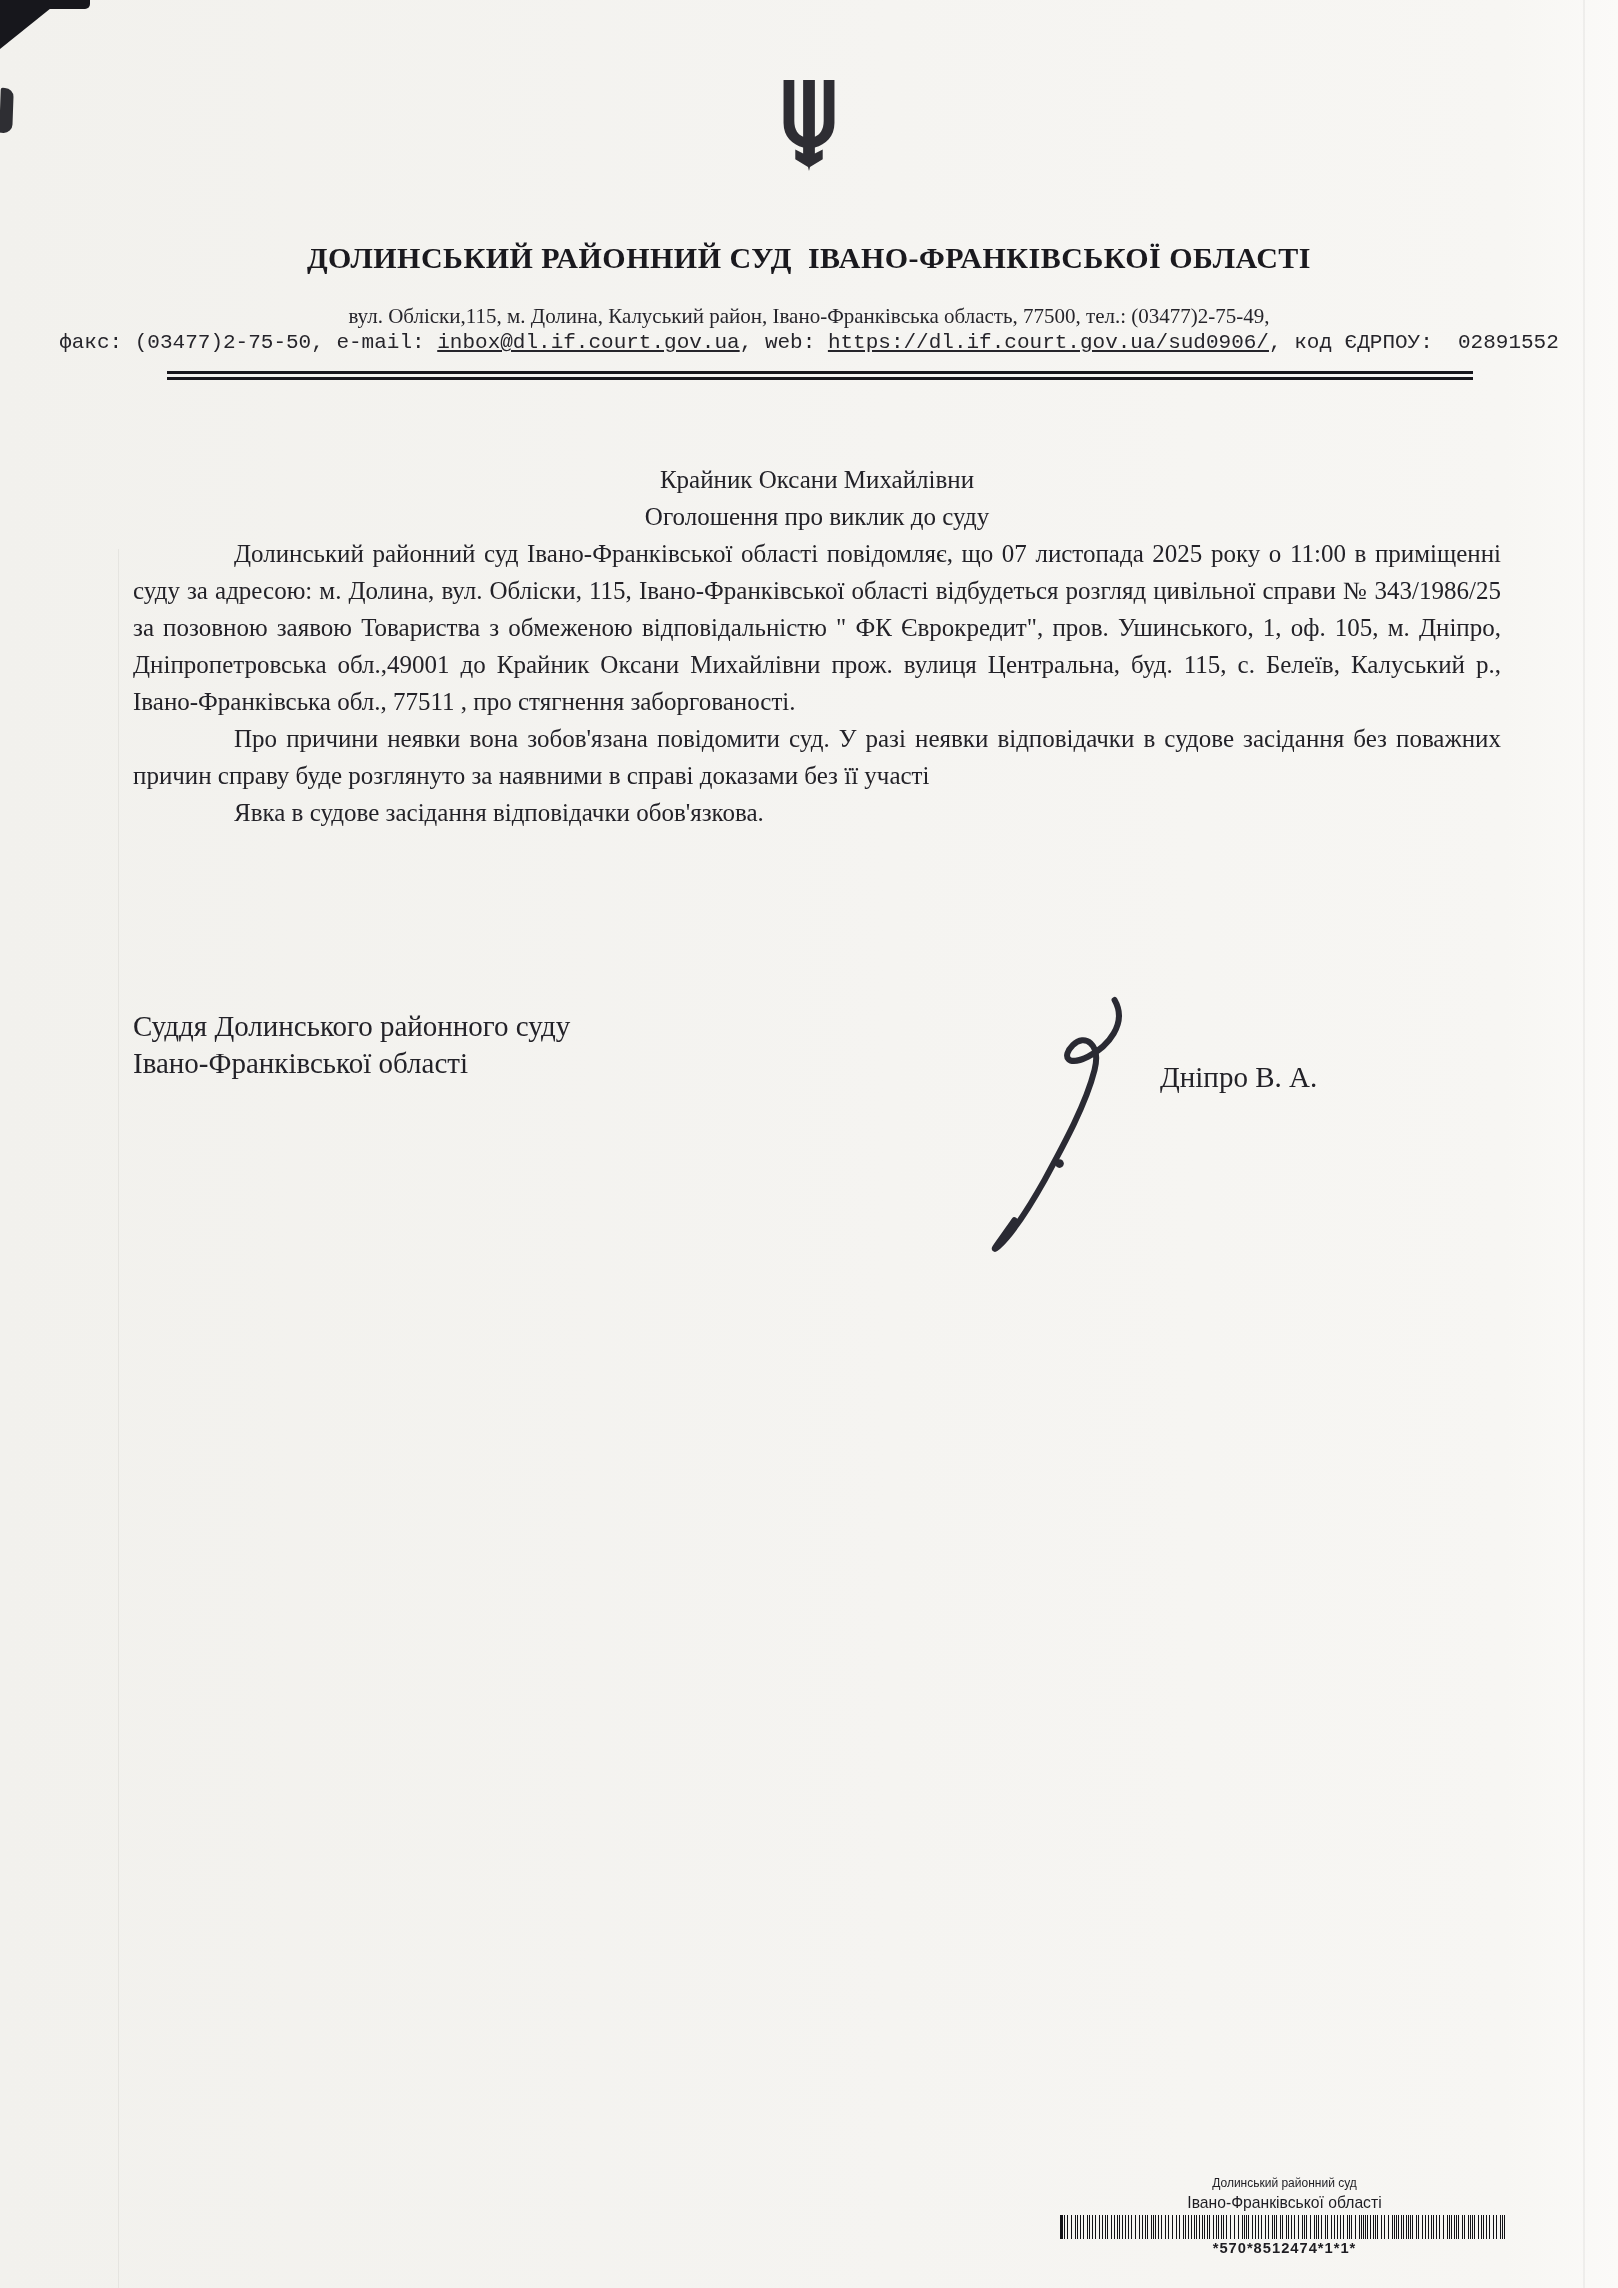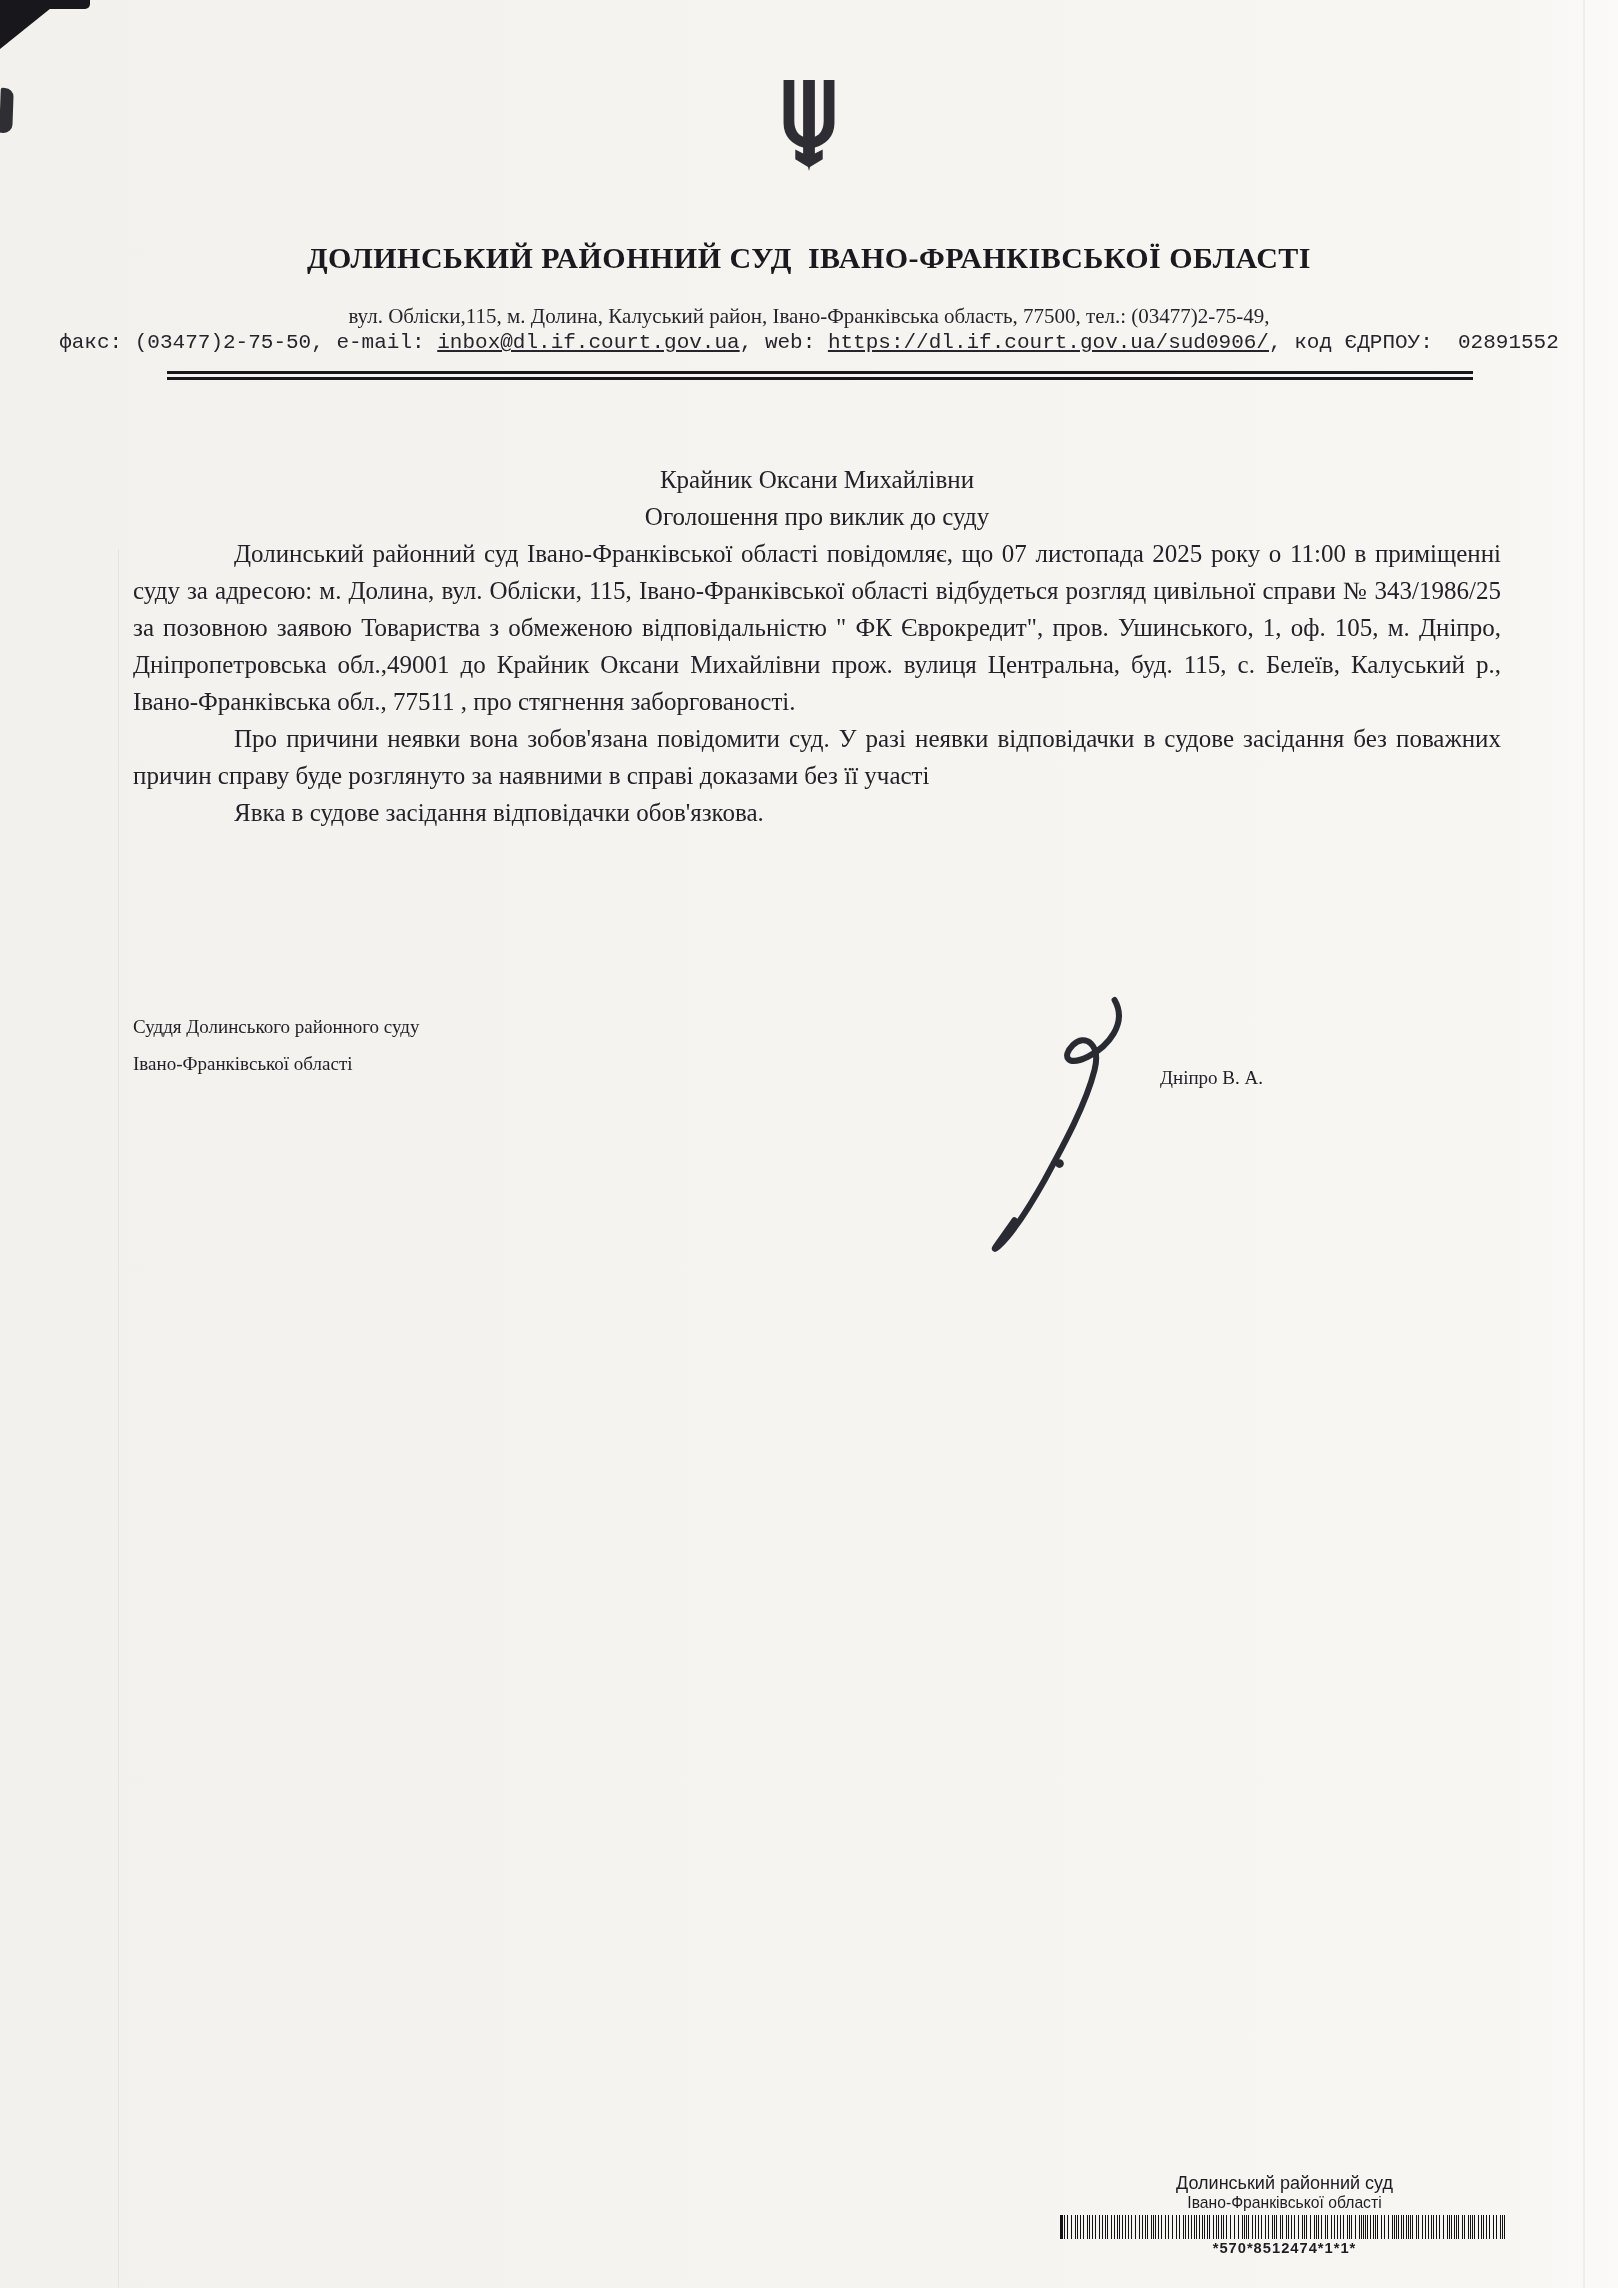--- a/index.html
+++ b/index.html
@@ -65,35 +65,35 @@
   }
   .doc-title{ text-align:center;margin:0;font-weight:400; }
   .para{
     text-align:justify;text-indent:101px;margin:0;
   }
   .para-2{ margin-top:19.6px; }
 
   
   .signature-block{
     position:absolute;top:1008px;left:133px;width:1368px;height:274px;
-    font-size:19px;line-height:37px;
+    font-size:29px;line-height:37px;
   }
   .judge-name{
     position:absolute;left:1027px;top:51px;white-space:nowrap;
   }
   .signature-svg{
     position:absolute;left:845px;top:-17.6px;width:173px;height:267px;
   }
 
   
   .footer{
     position:absolute;top:2174px;left:1059px;width:451px;text-align:center;
     font-family:"Liberation Sans", sans-serif;color:#1e1d22;
   }
-  .footer-line1{font-size:18px;line-height:19.6px;}
+  .footer-line1{font-size:12px;line-height:19.6px;}
   .footer-line2{font-size:15.7px;line-height:18.6px;}
   .barcode{
     margin:2.9px auto 0 auto;width:449px;height:23.5px;overflow:hidden;
     font-size:0;white-space:nowrap;text-align:left;
   }
   .barcode-text{
     font-size:14.7px;font-weight:bold;letter-spacing:1px;margin-top:1px;
   }
 </style>
 </head>

